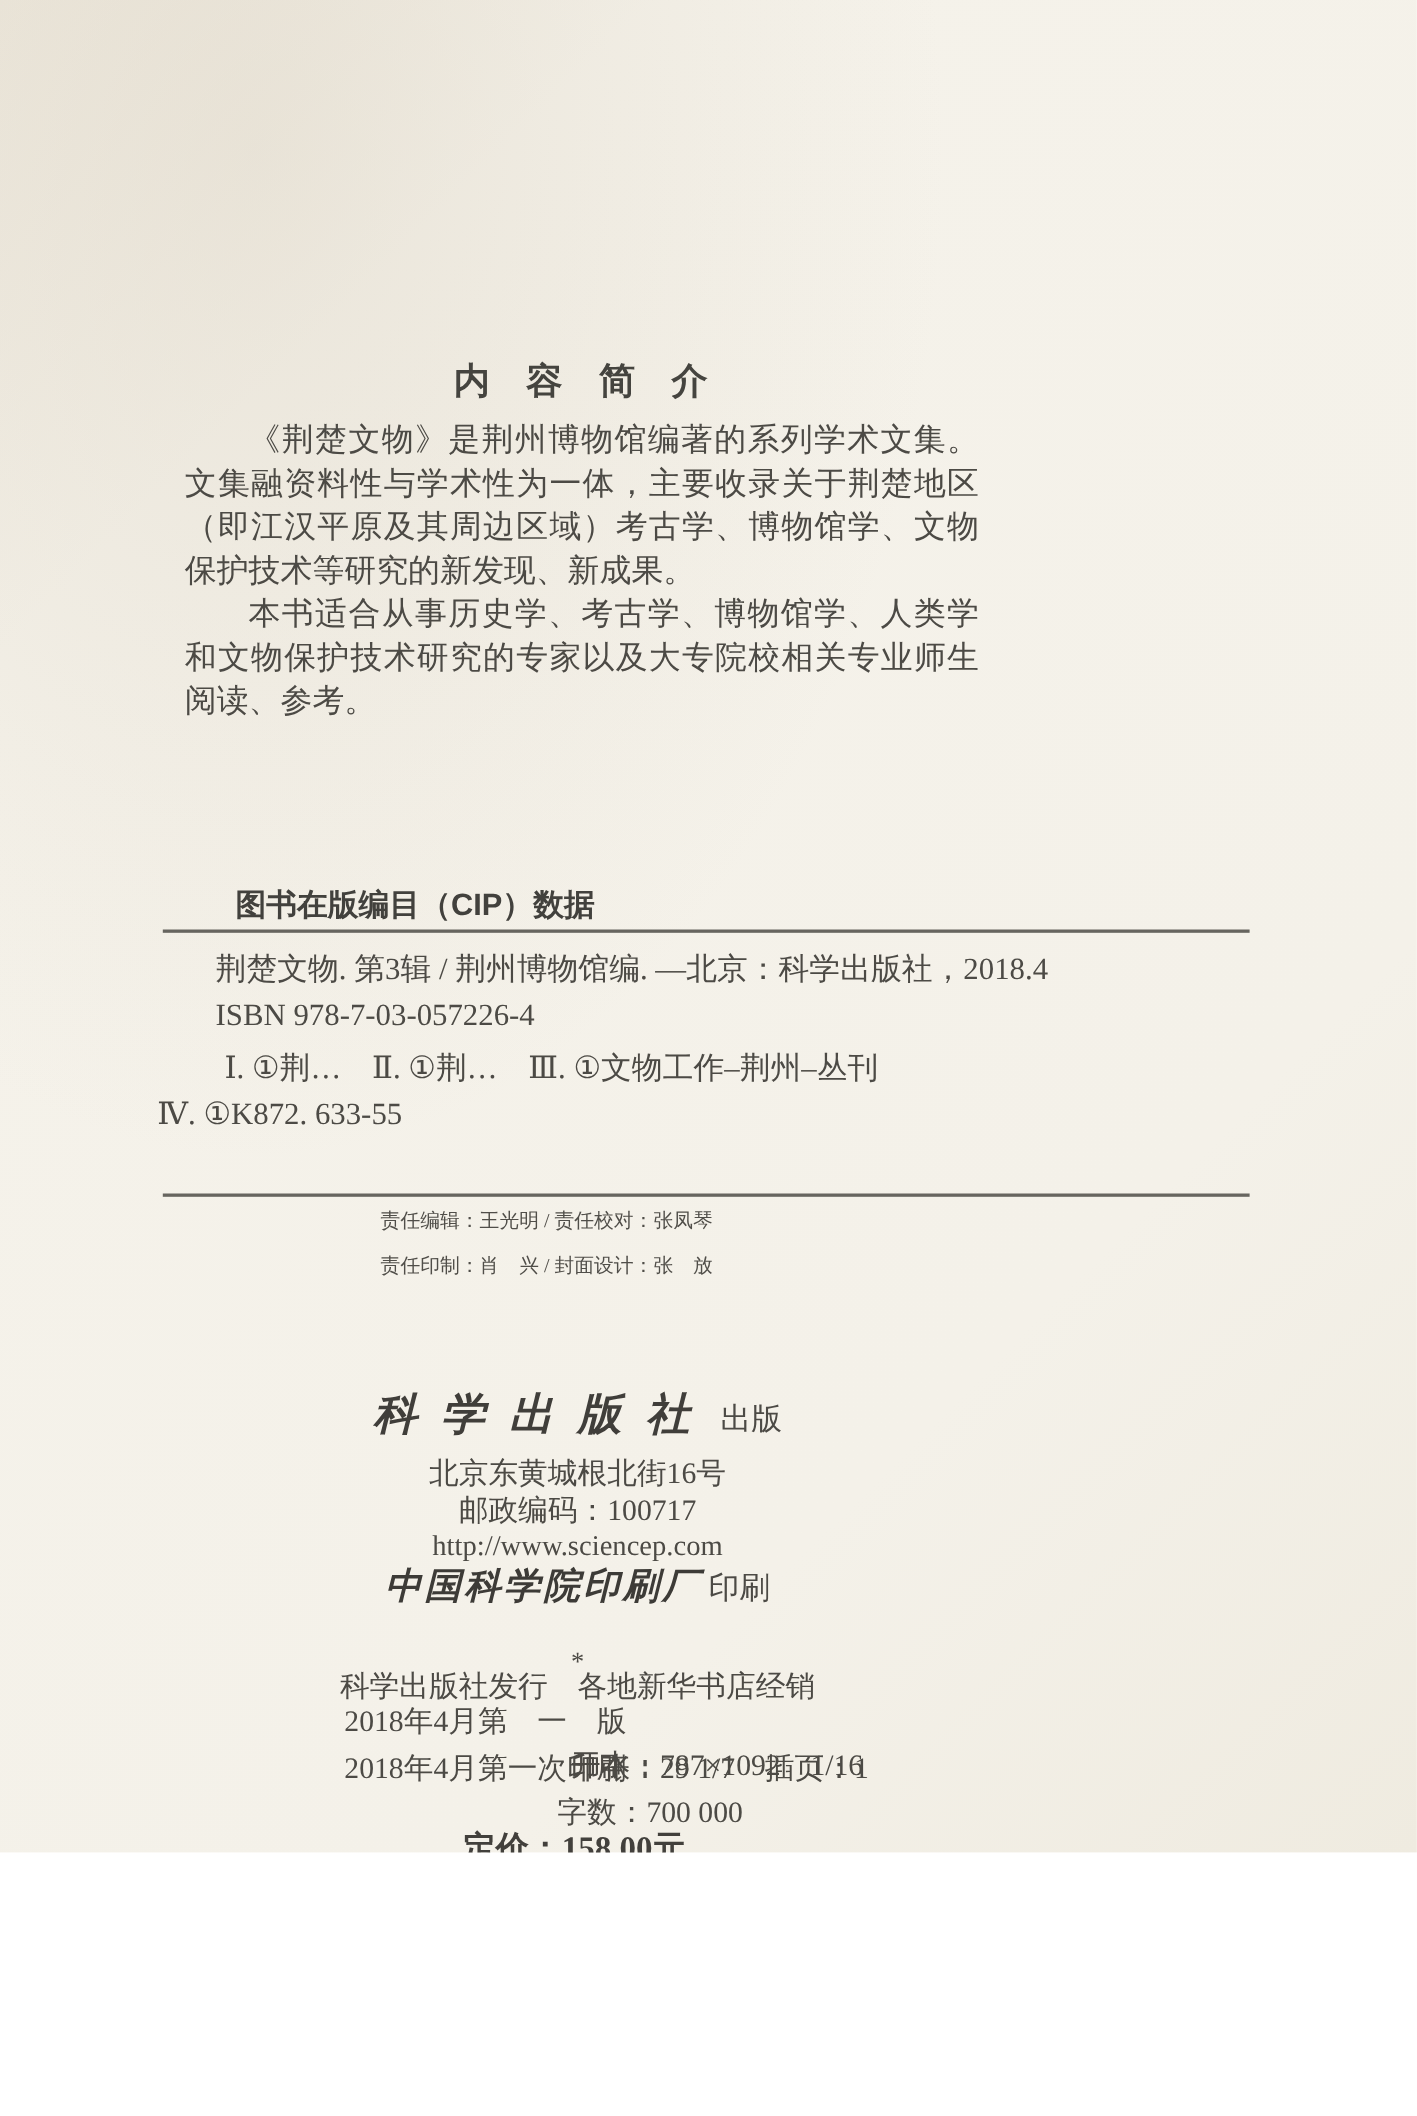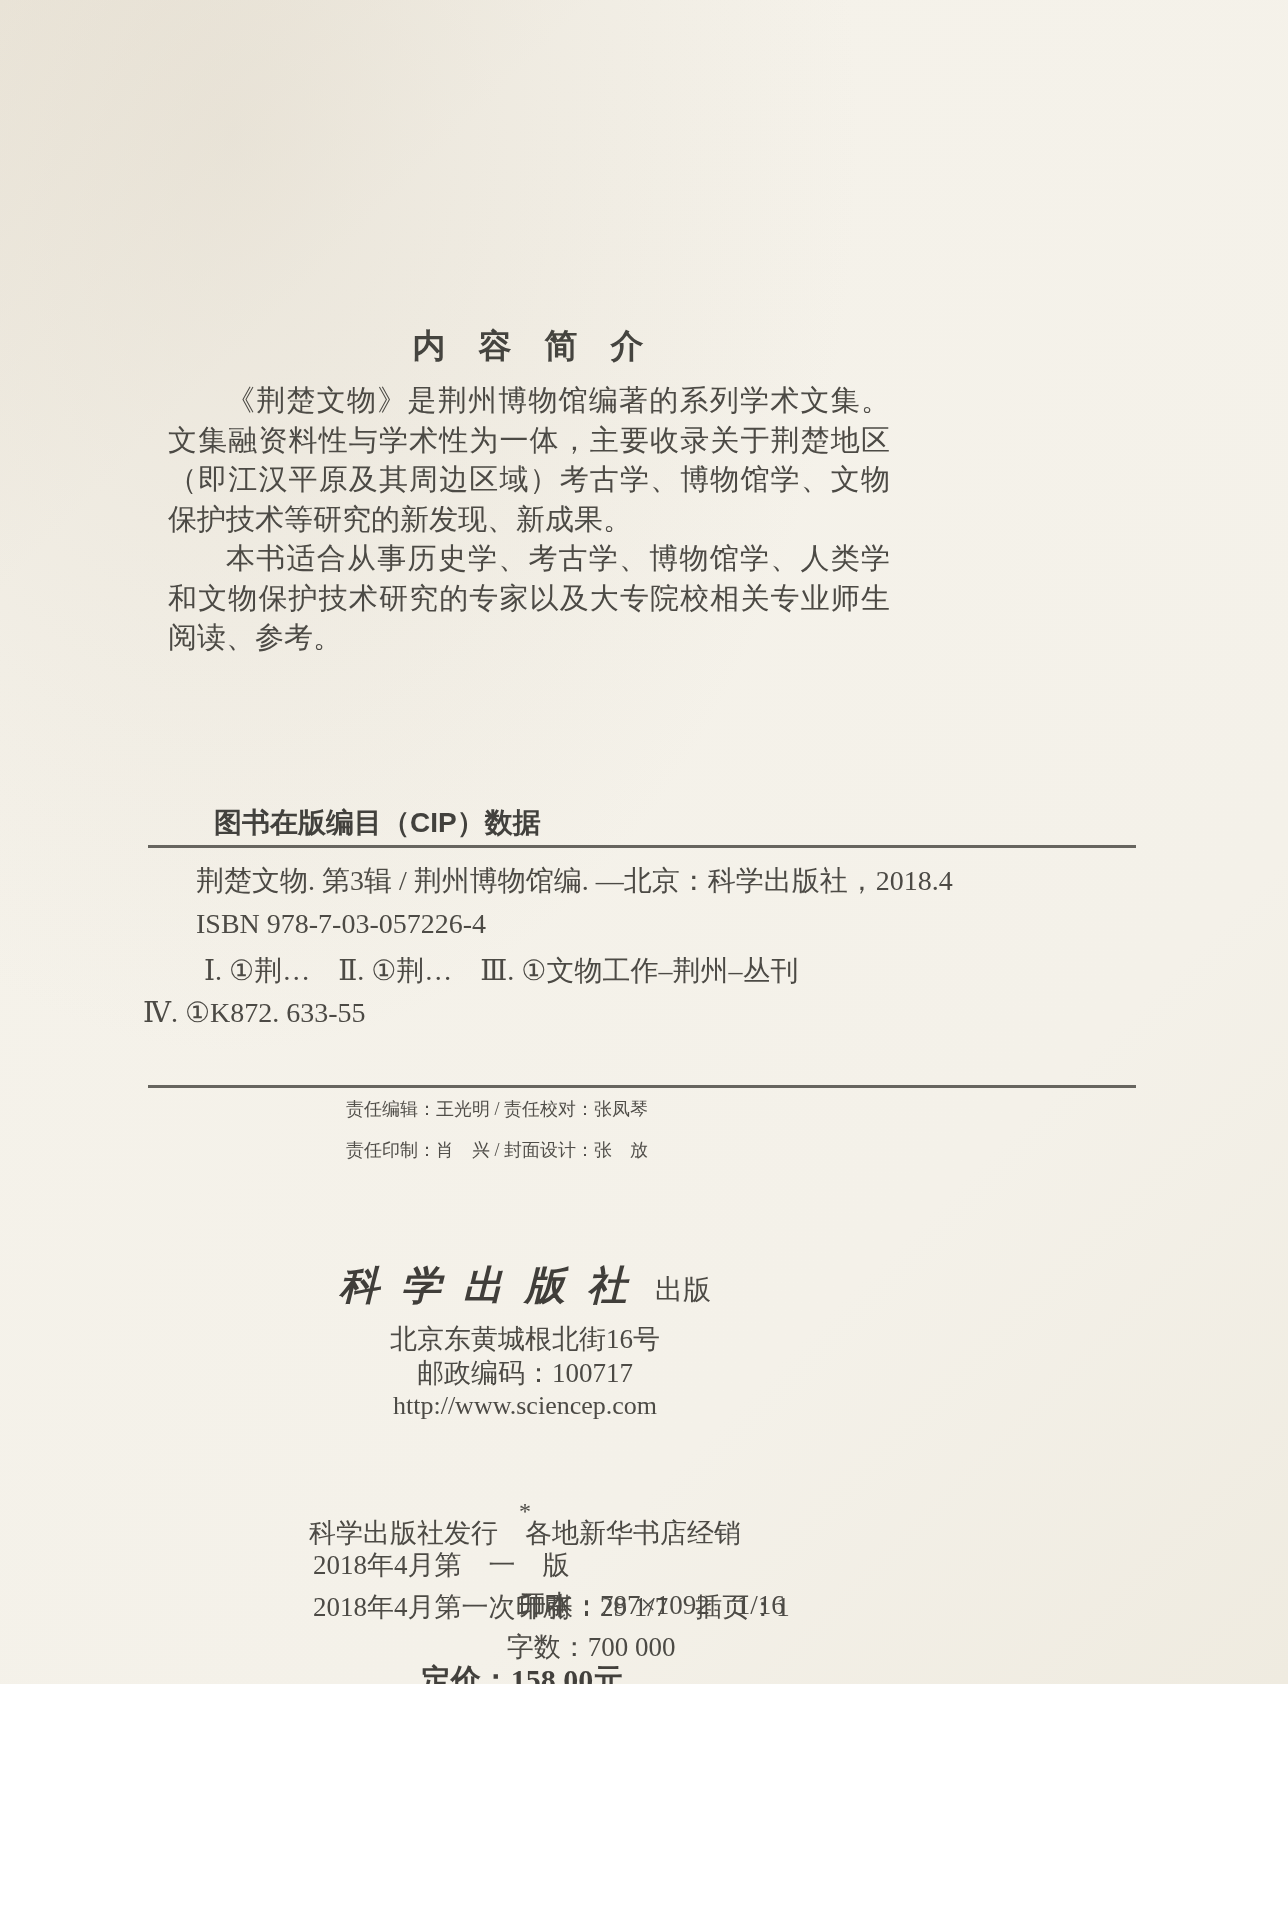--- a/index.html
+++ b/index.html
@@ -93,20 +93,23 @@
 
   <div class="abs credit credit-1">责任编辑：王光明 / 责任校对：张凤琴</div>
   <div class="abs credit credit-2">责任印制：肖　兴 / 封面设计：张　放</div>
 
   <div class="abs centered pub-name">
     <span class="script-big">科学出版社</span><span class="suffix">出版</span>
   </div>
   <div class="abs centered pub-address">北京东黄城根北街16号</div>
   <div class="abs centered pub-postcode">邮政编码：100717</div>
   <div class="abs centered pub-url">http://www.sciencep.com</div>
+  <div class="abs centered pub-printer">
+    <span class="script-mid">中国科学院印刷厂</span><span class="suffix">印刷</span>
+  </div>
   <div class="abs centered pub-dist">科学出版社发行　各地新华书店经销</div>
   <div class="abs centered pub-star">*</div>
 
   <div class="abs ed ed-left1">2018年4月第　一　版</div>
   <div class="abs ed ed-right1">开本：787×1092　1/16</div>
   <div class="abs ed ed-left2">2018年4月第一次印刷</div>
   <div class="abs ed ed-right2">印张：29 1/7　插页：1</div>
   <div class="abs word-count">字数：700 000</div>
   <div class="abs price">定价：158.00元</div>
   <div class="abs notice">（如有印装质量问题，我社负责调换）</div>

